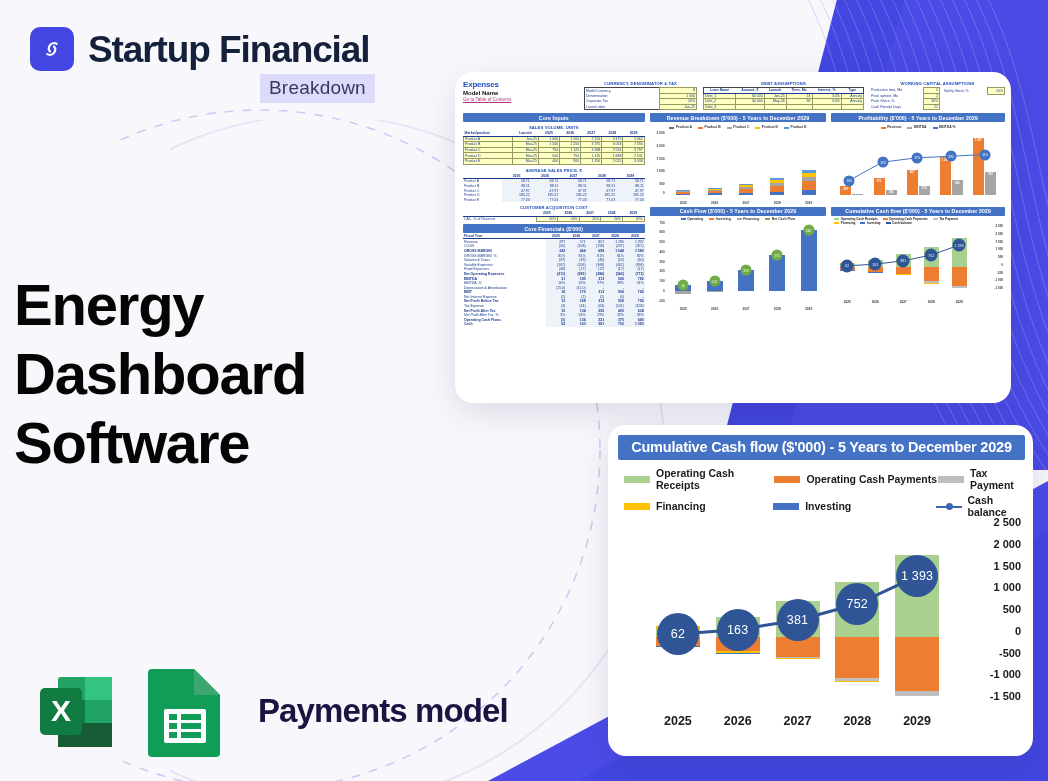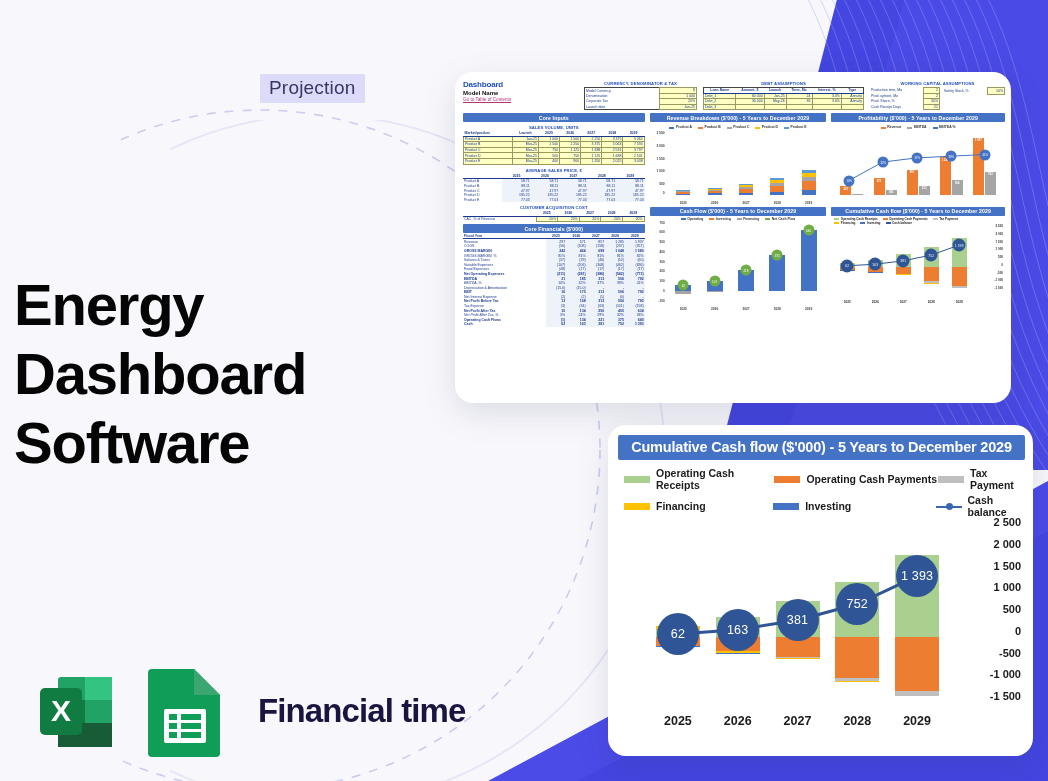--- a/index.html
+++ b/index.html
@@ -146,22 +146,31 @@
       <path d="M154,-20 C234,120 204,300 344,490"></path>
         <path d="M166,-20 C246,120 216,300 356,490"></path>
       <path d="M178,-20 C258,120 228,300 368,490"></path>
         <path d="M190,-20 C270,120 240,300 380,490"></path>
     </g>
   </svg>
 
   <div class="bg-tri-bottom"></div>
   <div class="bg-tri-bottom2"></div>
 
+  <div class="logo-row">
+    <div class="logo-mark">
+      <svg width="30" height="30" viewBox="0 0 32 32">
+        <path d="M21 10.5c-3 -1.6 -6.2 -0.2 -7.6 2.1c-1.3 2.2 -1.1 4.6 0.6 6.1
+                 M11 21.5c3 1.6 6.2 0.2 7.6 -2.1c1.3 -2.2 1.1 -4.6 -0.6 -6.1" fill="none" stroke="#fff" stroke-width="2.3" stroke-linecap="round"></path>
+      </svg>
+    </div>
+    <div class="logo-title">Startup Financial</div>
+  </div>
   <div class="logo-sub-wrap">
-    <span class="logo-sub">Projection</span>
+    <span class="logo-sub">Breakdown</span>
   </div>
 
   <div class="headline">Energy Dashboard Software</div>
 
   <div class="footer-row">
     <svg width="96" height="96" viewBox="0 0 96 96">
       <rect x="30" y="14" width="54" height="70" rx="3" fill="#21a366"></rect>
       <rect x="57" y="14" width="27" height="23" fill="#33c481"></rect>
       <rect x="30" y="37" width="27" height="23" fill="#107c41"></rect>
       <rect x="57" y="37" width="27" height="23" fill="#21a366"></rect>
@@ -174,29 +183,29 @@
       <path d="M50 6l26 26H50z" fill="#57bb8a"></path>
       <path d="M50 32h26L50 6z" fill="#0c8043" opacity=".35"></path>
       <rect x="20" y="46" width="42" height="34" rx="2" fill="#fff"></rect>
       <rect x="25" y="51" width="8" height="6" fill="#0f9d58"></rect>
       <rect x="37" y="51" width="20" height="6" fill="#0f9d58"></rect>
       <rect x="25" y="60" width="8" height="6" fill="#0f9d58"></rect>
       <rect x="37" y="60" width="20" height="6" fill="#0f9d58"></rect>
       <rect x="25" y="69" width="8" height="6" fill="#0f9d58"></rect>
       <rect x="37" y="69" width="20" height="6" fill="#0f9d58"></rect>
     </svg>
-    <div class="footer-label">Financial time</div>
+    <div class="footer-label">Payments model</div>
   </div>
 
   <div class="card card-dashboard">
     <div class="dash">
 
       <div style="display:flex;gap:6px;align-items:flex-start;">
         <div style="width:120px;">
-          <div class="dash-title">Dashboard</div>
+          <div class="dash-title">Expenses</div>
           <div class="dash-sub">Model Name</div>
           <a class="dash-link">Go to Table of Contents</a>
         </div>
 
         <div style="width:118px;">
           <div class="capt">CURRENCY, DENOMINATOR &amp; TAX</div>
           <table class="tbl" style="border:.5px solid #444;">
             <tbody>
               <tr>
                   <td class="lbl">Model Currency</td>

